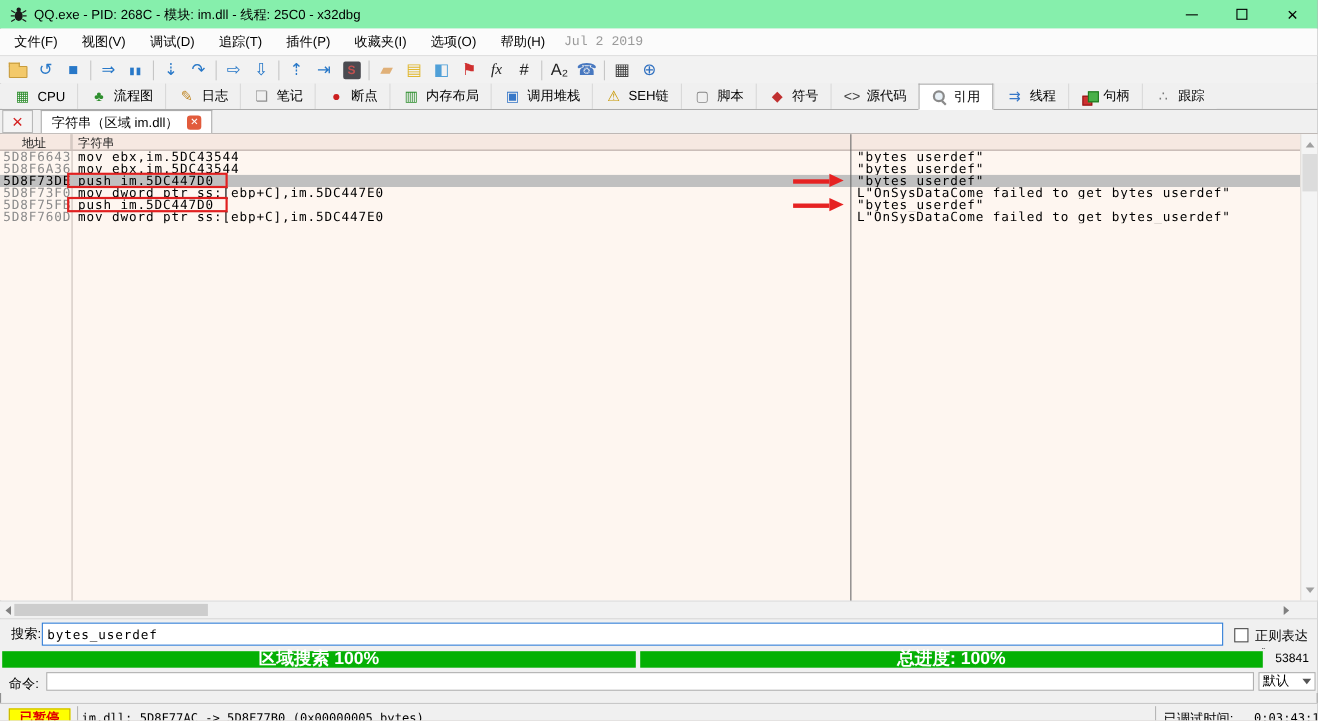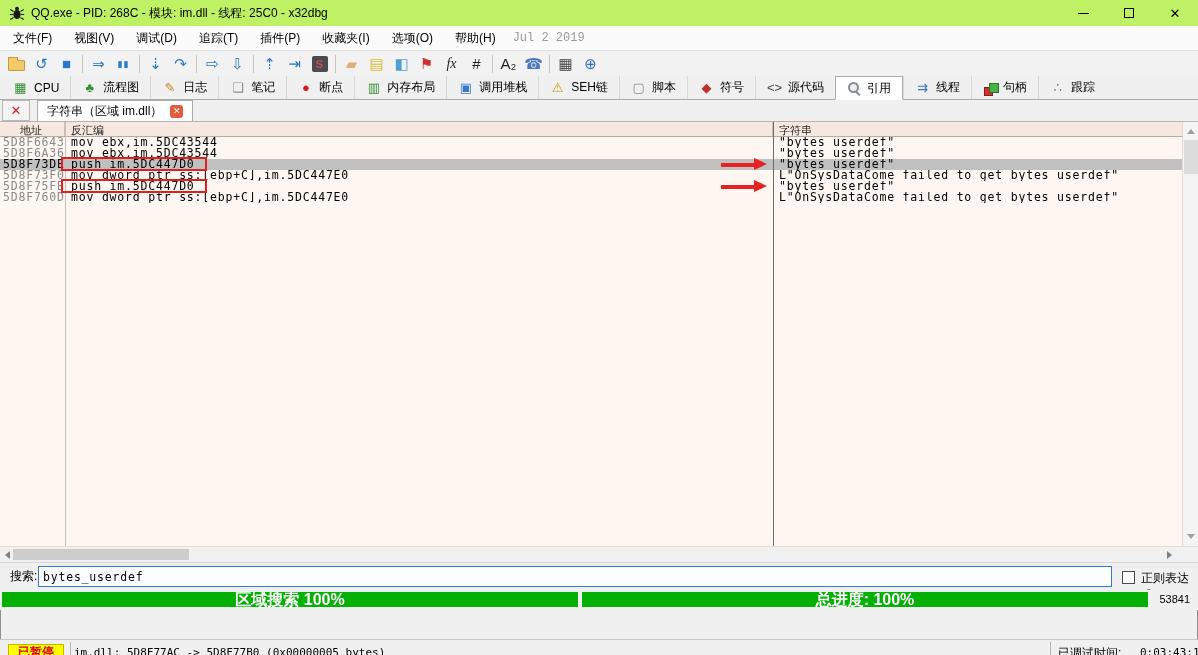--- a/index.html
+++ b/index.html
@@ -1,20 +1,20 @@
 <!DOCTYPE html>
 <html><head>
 <meta charset="utf-8">
 <style>
   * { margin:0; padding:0; box-sizing:border-box; }
   body { font-family:"Liberation Sans","DejaVu Sans",sans-serif; font-size:12px; color:#000; background:#fff; }
   #app { position:relative; width:1198px; height:655px; background:#f0f0f0; outline:1px solid #909090; outline-offset:-1px; overflow:hidden; }
 
   
-  .titlebar { position:absolute; top:0; left:0; width:1198px; height:26px; background:#bef264; display:flex; align-items:center; }
+  .titlebar { position:absolute; top:0; left:0; width:1198px; height:26px; background:#86efac; display:flex; align-items:center; }
   .app-icon { width:16px; height:16px; margin:0 6px 0 9px; }
   .title-text { font-size:12px; color:#000; }
   .win-controls { position:absolute; right:0; top:0; height:26px; display:flex; }
   .win-btn { width:46px; height:26px; display:flex; align-items:center; justify-content:center; }
   .glyph-min { width:11px; height:1px; background:#000; }
   .glyph-max { width:10px; height:10px; border:1px solid #000; }
   .glyph-close { font-size:13px; line-height:13px; color:#000; }
 
   
   .menubar { position:absolute; top:26px; left:0; width:1198px; height:24px; background:#fbfbfb; display:flex; align-items:center; }
@@ -306,21 +306,20 @@
       </div>
     <div class="doctab">
       <span class="doctab-label">字符串（区域 im.dll）</span>
       <span class="doctab-close">✕</span>
     </div>
   </div>
 
   <div class="tablearea mono">
     <div class="thead" style="font-family:'Liberation Sans','DejaVu Sans',sans-serif; letter-spacing:0;">
       <div class="th th-addr">地址</div>
-      <div class="th th-dis">反汇编</div>
       <div class="th th-str">字符串</div>
     </div>
     <div class="tbody">
         <div class="trow">
           <span class="c-addr">5D8F6643</span>
           <span class="c-dis">mov ebx,im.5DC43544</span>
           <span class="c-str"><span>"</span><span class="match">bytes_userdef</span><span>"</span></span>
         </div>
         <div class="trow">
           <span class="c-addr">5D8F6A36</span>
@@ -373,20 +372,28 @@
     <span class="cbx"></span>
     <span class="regex-label">正则表达式</span>
   </div>
 
   <div class="progressrow">
     <div class="pbar pbar-area">区域搜索 100%</div>
     <div class="pbar pbar-total">总进度: 100%</div>
     <span class="pcount">53841</span>
   </div>
 
+  <div class="commandrow">
+    <span class="cmd-label">命令:</span>
+    <input class="cmd-input" type="text" value="" style="">
+    <div class="cmd-combo">
+      <span>默认</span>
+      <span class="combo-arrow"></span>
+    </div>
+  </div>
 
   <div class="statusbar">
     <div class="status-badge">已暂停</div>
     <div class="status-sep" style="left:70px;"></div>
     <span class="status-msg">im.dll: 5D8F77AC -&gt; 5D8F77B0 (0x00000005 bytes)</span>
     <div class="status-sep" style="left:1050px;"></div>
     <span class="status-time-label">已调试时间:</span>
     <span class="status-time-value">0:03:43:14</span>
   </div>
 

